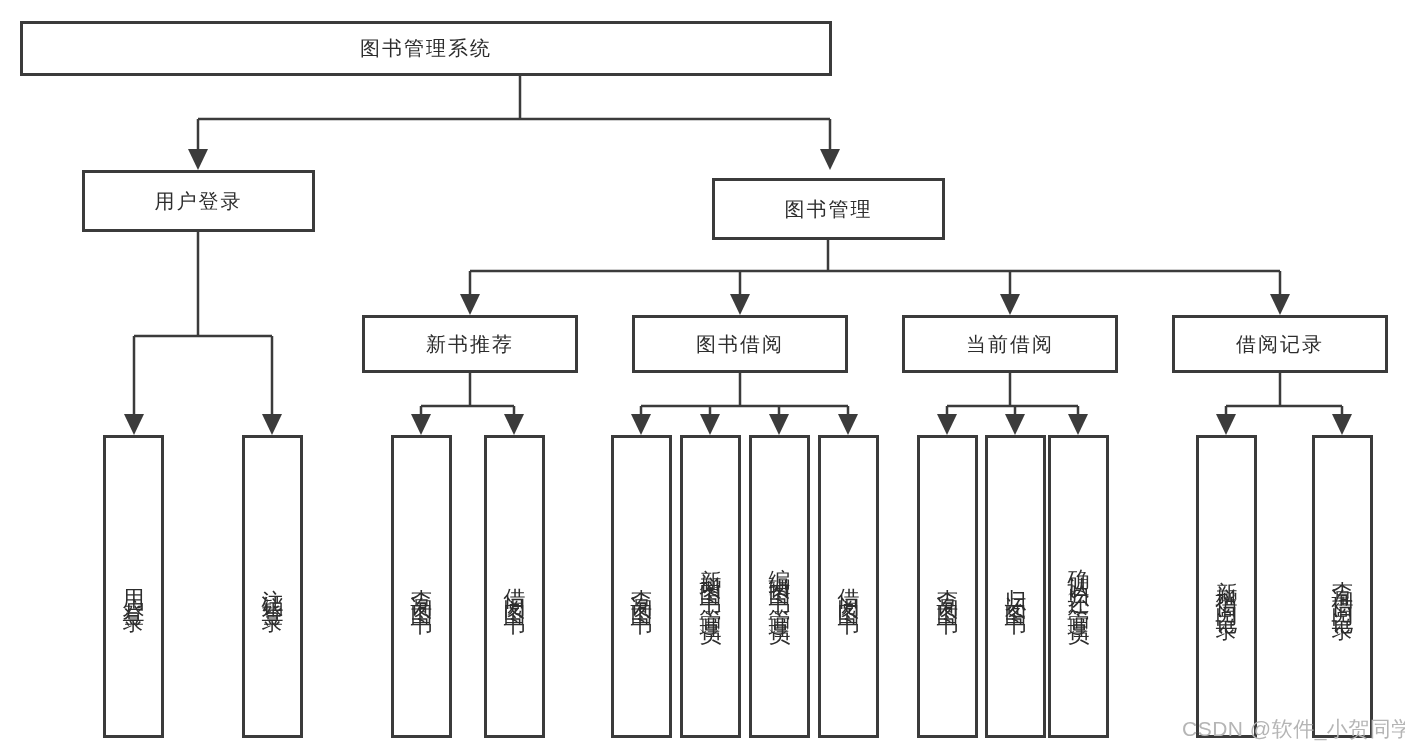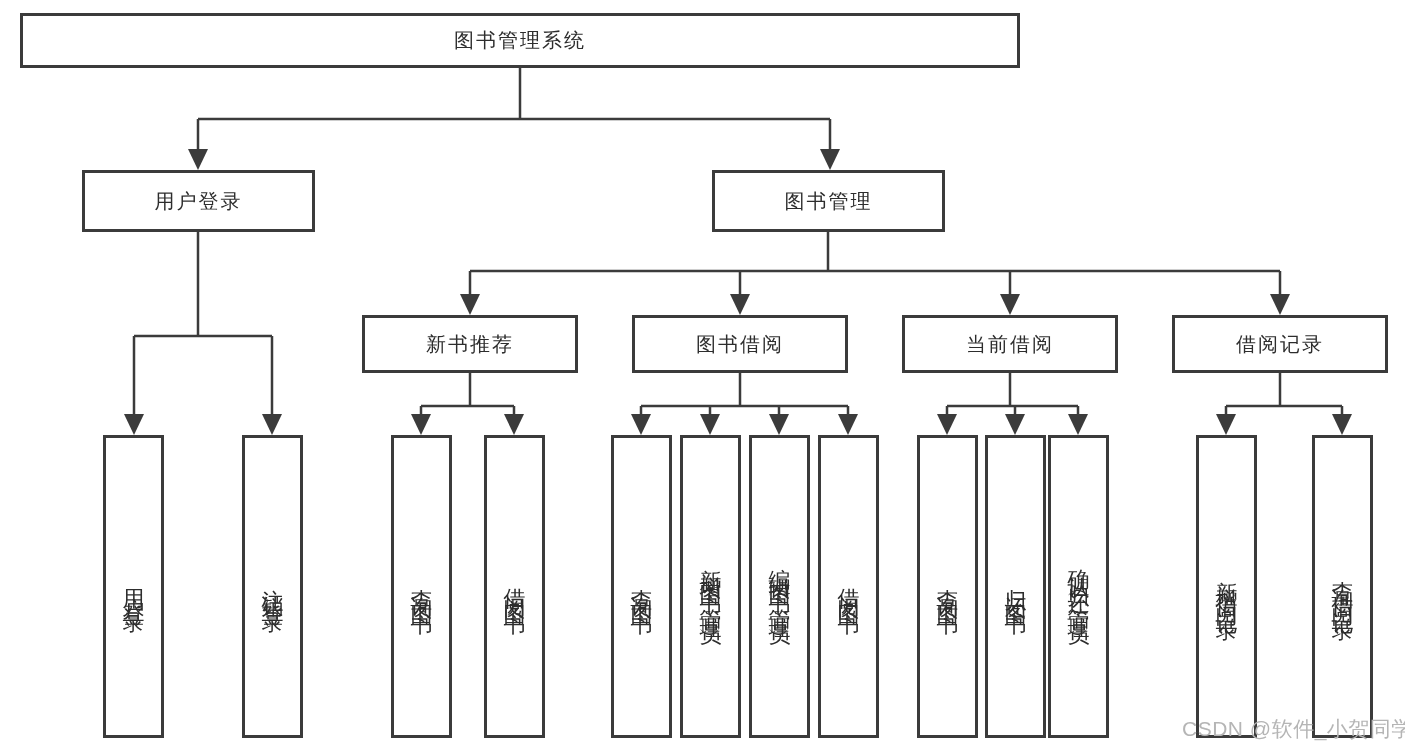--- a/index.html
+++ b/index.html
@@ -130,24 +130,24 @@
     <g>
       <line x1="1280" y1="373" x2="1280" y2="406"></line>
       <line x1="1226" y1="406" x2="1342" y2="406"></line>
       <line x1="1226" y1="406" x2="1226" y2="417"></line>
       <polygon points="1216,414 1236,414 1226,435"></polygon>
       <line x1="1342" y1="406" x2="1342" y2="417"></line>
       <polygon points="1332,414 1352,414 1342,435"></polygon>
     </g>
   </svg>
 
-  <div class="node" style="left:20px; top:13px; width:1000px; height:55px;">图书管理系统</div>
+  <div class="node" style="left:20px; top:21px; width:812px; height:55px;">图书管理系统</div>
 
   <div class="node" style="left:82px; top:170px; width:233px; height:62px;">用户登录</div>
-  <div class="node" style="left:712px; top:170px; width:233px; height:62px;">图书管理</div>
+  <div class="node" style="left:712px; top:178px; width:233px; height:62px;">图书管理</div>
 
   <div class="node" style="left:362px; top:315px; width:216px; height:58px;">新书推荐</div>
   <div class="node" style="left:632px; top:315px; width:216px; height:58px;">图书借阅</div>
   <div class="node" style="left:902px; top:315px; width:216px; height:58px;text-align:right;">当前借阅</div>
   <div class="node" style="left:1172px; top:315px; width:216px; height:58px;">借阅记录</div>
 
   <div class="node leaf" style="left:103px;">
     <span class="vtext">用户登录</span>
   </div>
   <div class="node leaf" style="left:242px;">

